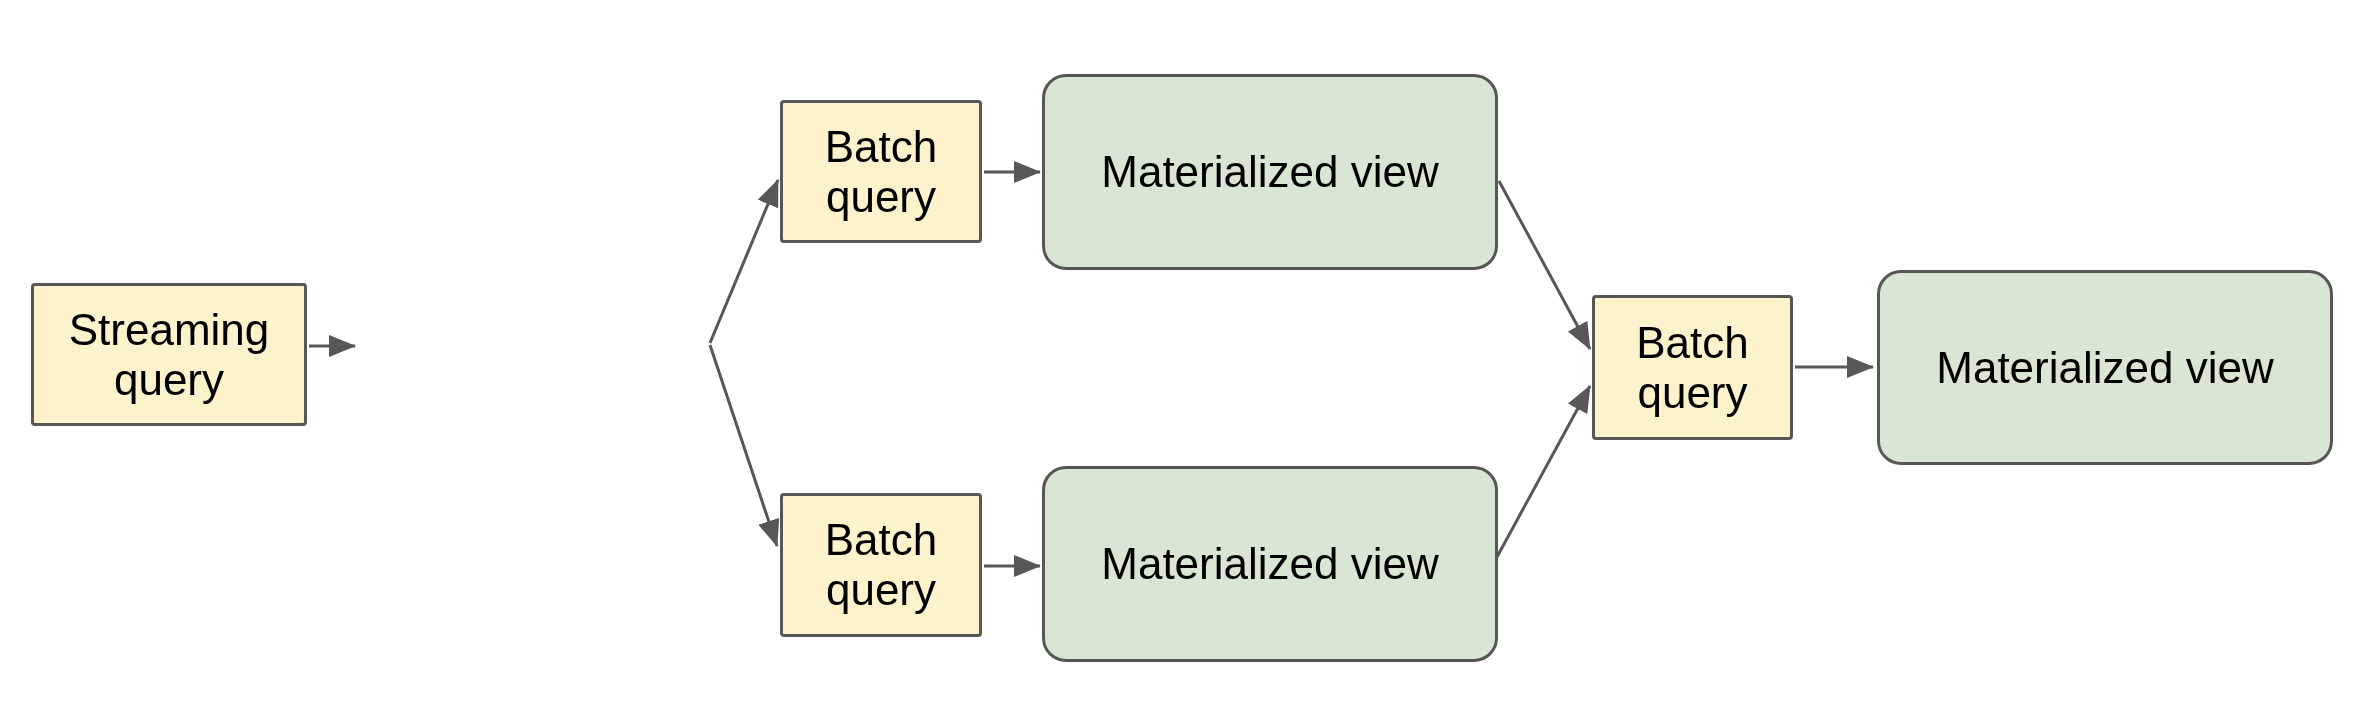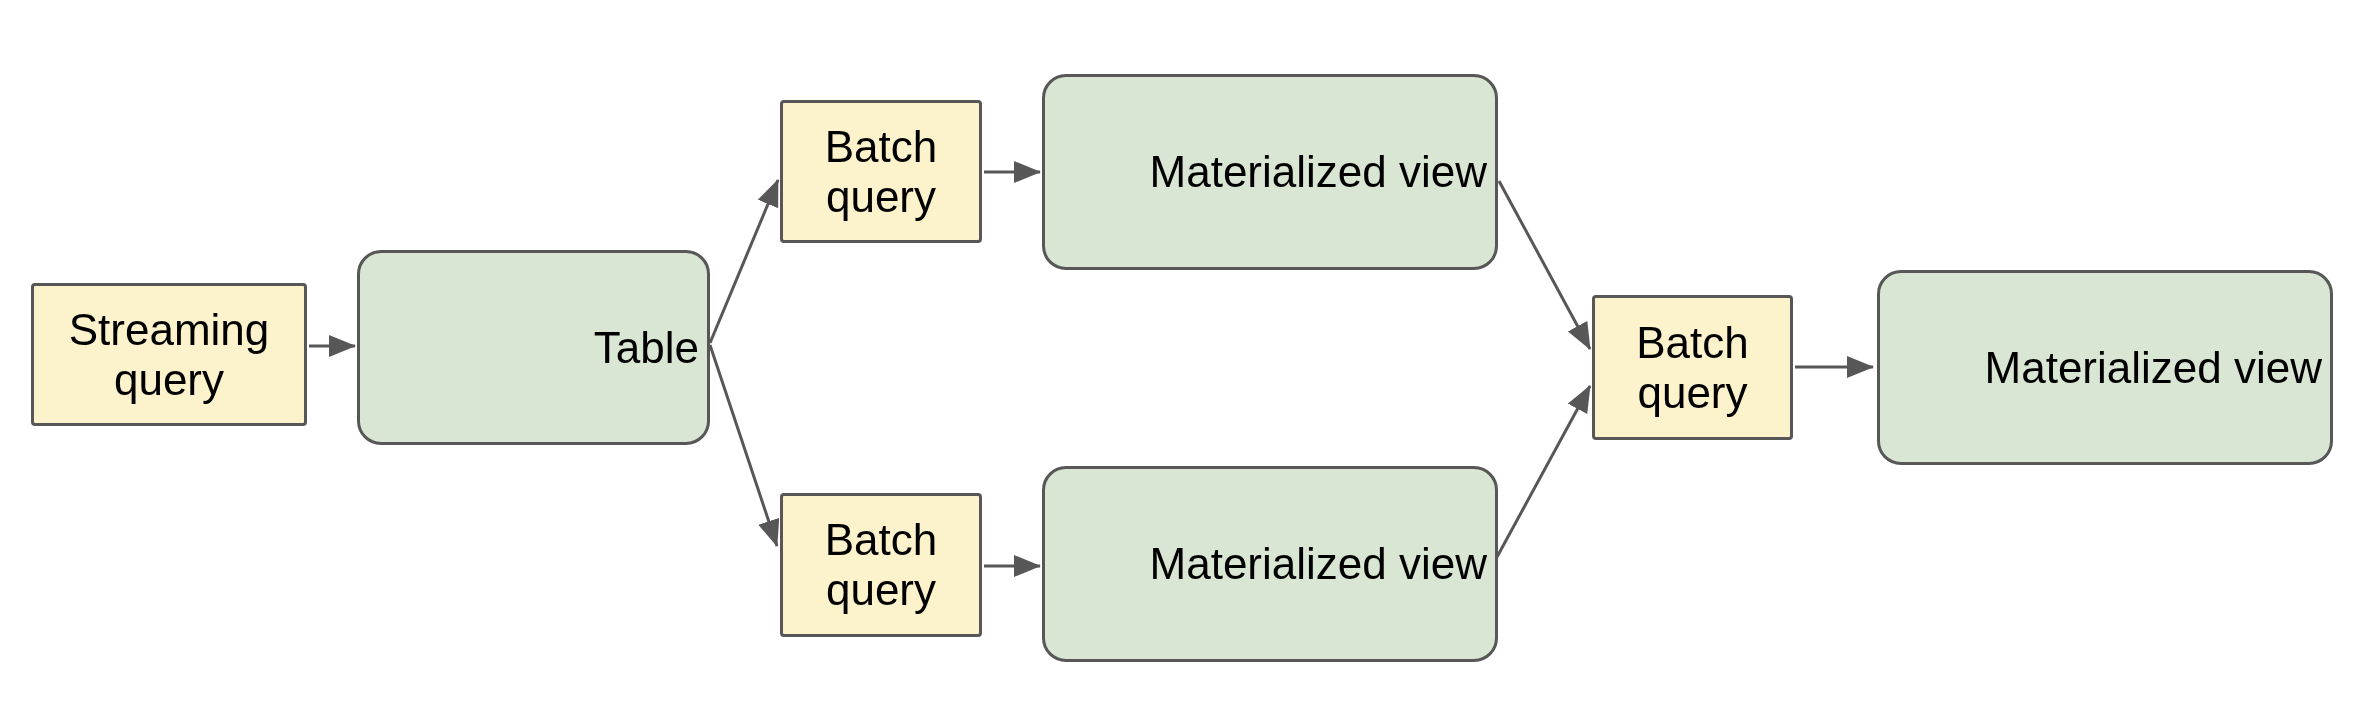--- a/index.html
+++ b/index.html
@@ -37,21 +37,20 @@
   }
   .node.query {
     background: var(--query_fill, #fcf2cc);
     border: 3px solid var(--query_border, #575757);
     border-radius: 4px;
   }
   .node.store {
     background: var(--store_fill, #d9e6d3);
     border: 3px solid var(--store_border, #575757);
     border-radius: 24px;
-    justify-content: flex-end;
   }
   
   #n-streaming     { left: 31px;   top: 275px; width: 276px; height: 143px; margin-top: 8px; }
   #n-table         { left: 357px;  top: 250px; width: 353px; height: 195px; }
   #n-batch-top     { left: 780px;  top: 100px; width: 202px; height: 143px; }
   #n-mv-top        { left: 1042px; top: 74px;  width: 456px; height: 196px; }
   #n-batch-bottom  { left: 780px;  top: 493px; width: 202px; height: 144px; }
   #n-mv-bottom     { left: 1042px; top: 466px; width: 456px; height: 196px; }
   #n-batch-join    { left: 1592px; top: 295px; width: 201px; height: 145px; }
   #n-mv-final      { left: 1877px; top: 270px; width: 456px; height: 195px; }
@@ -95,23 +94,20 @@
     </g>
     <g>
       <line class="edge-line" x1="1795" y1="367" x2="1873" y2="367" marker-end="url(#arrowhead)"></line>
     </g>
   </svg>
 
   <div id="n-streaming" class="node query">
     <span>Streaming query</span>
   </div>
 
-  <div id="n-table" class="node store">
-    <span>Table</span>
-  </div>
 
   <div id="n-batch-top" class="node query">
     <span>Batch query</span>
   </div>
 
   <div id="n-mv-top" class="node store">
     <span>Materialized view</span>
   </div>
 
   <div id="n-batch-bottom" class="node query">

